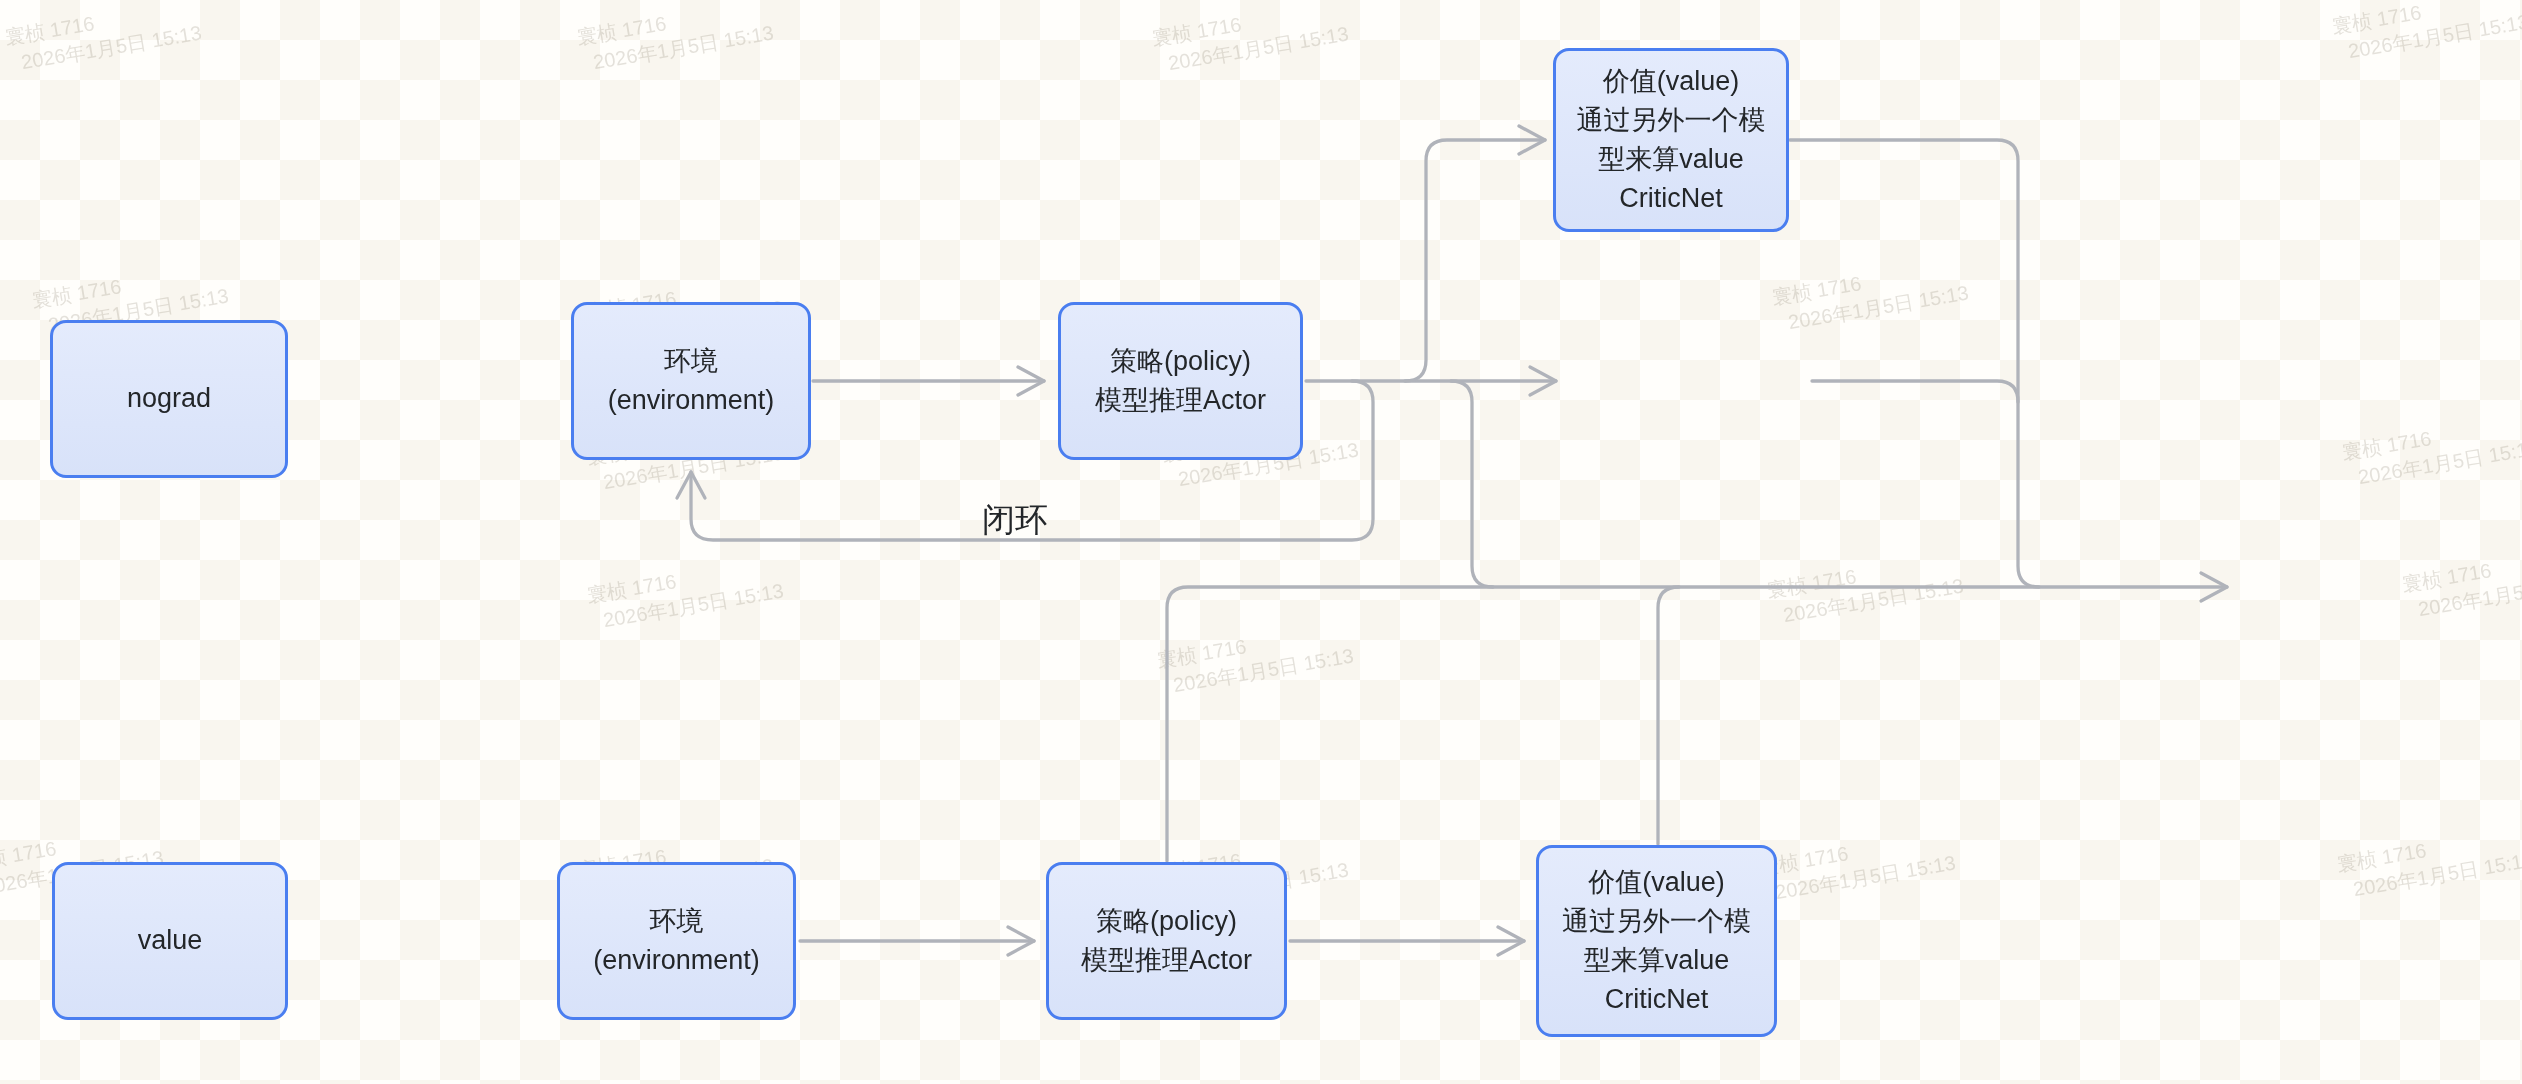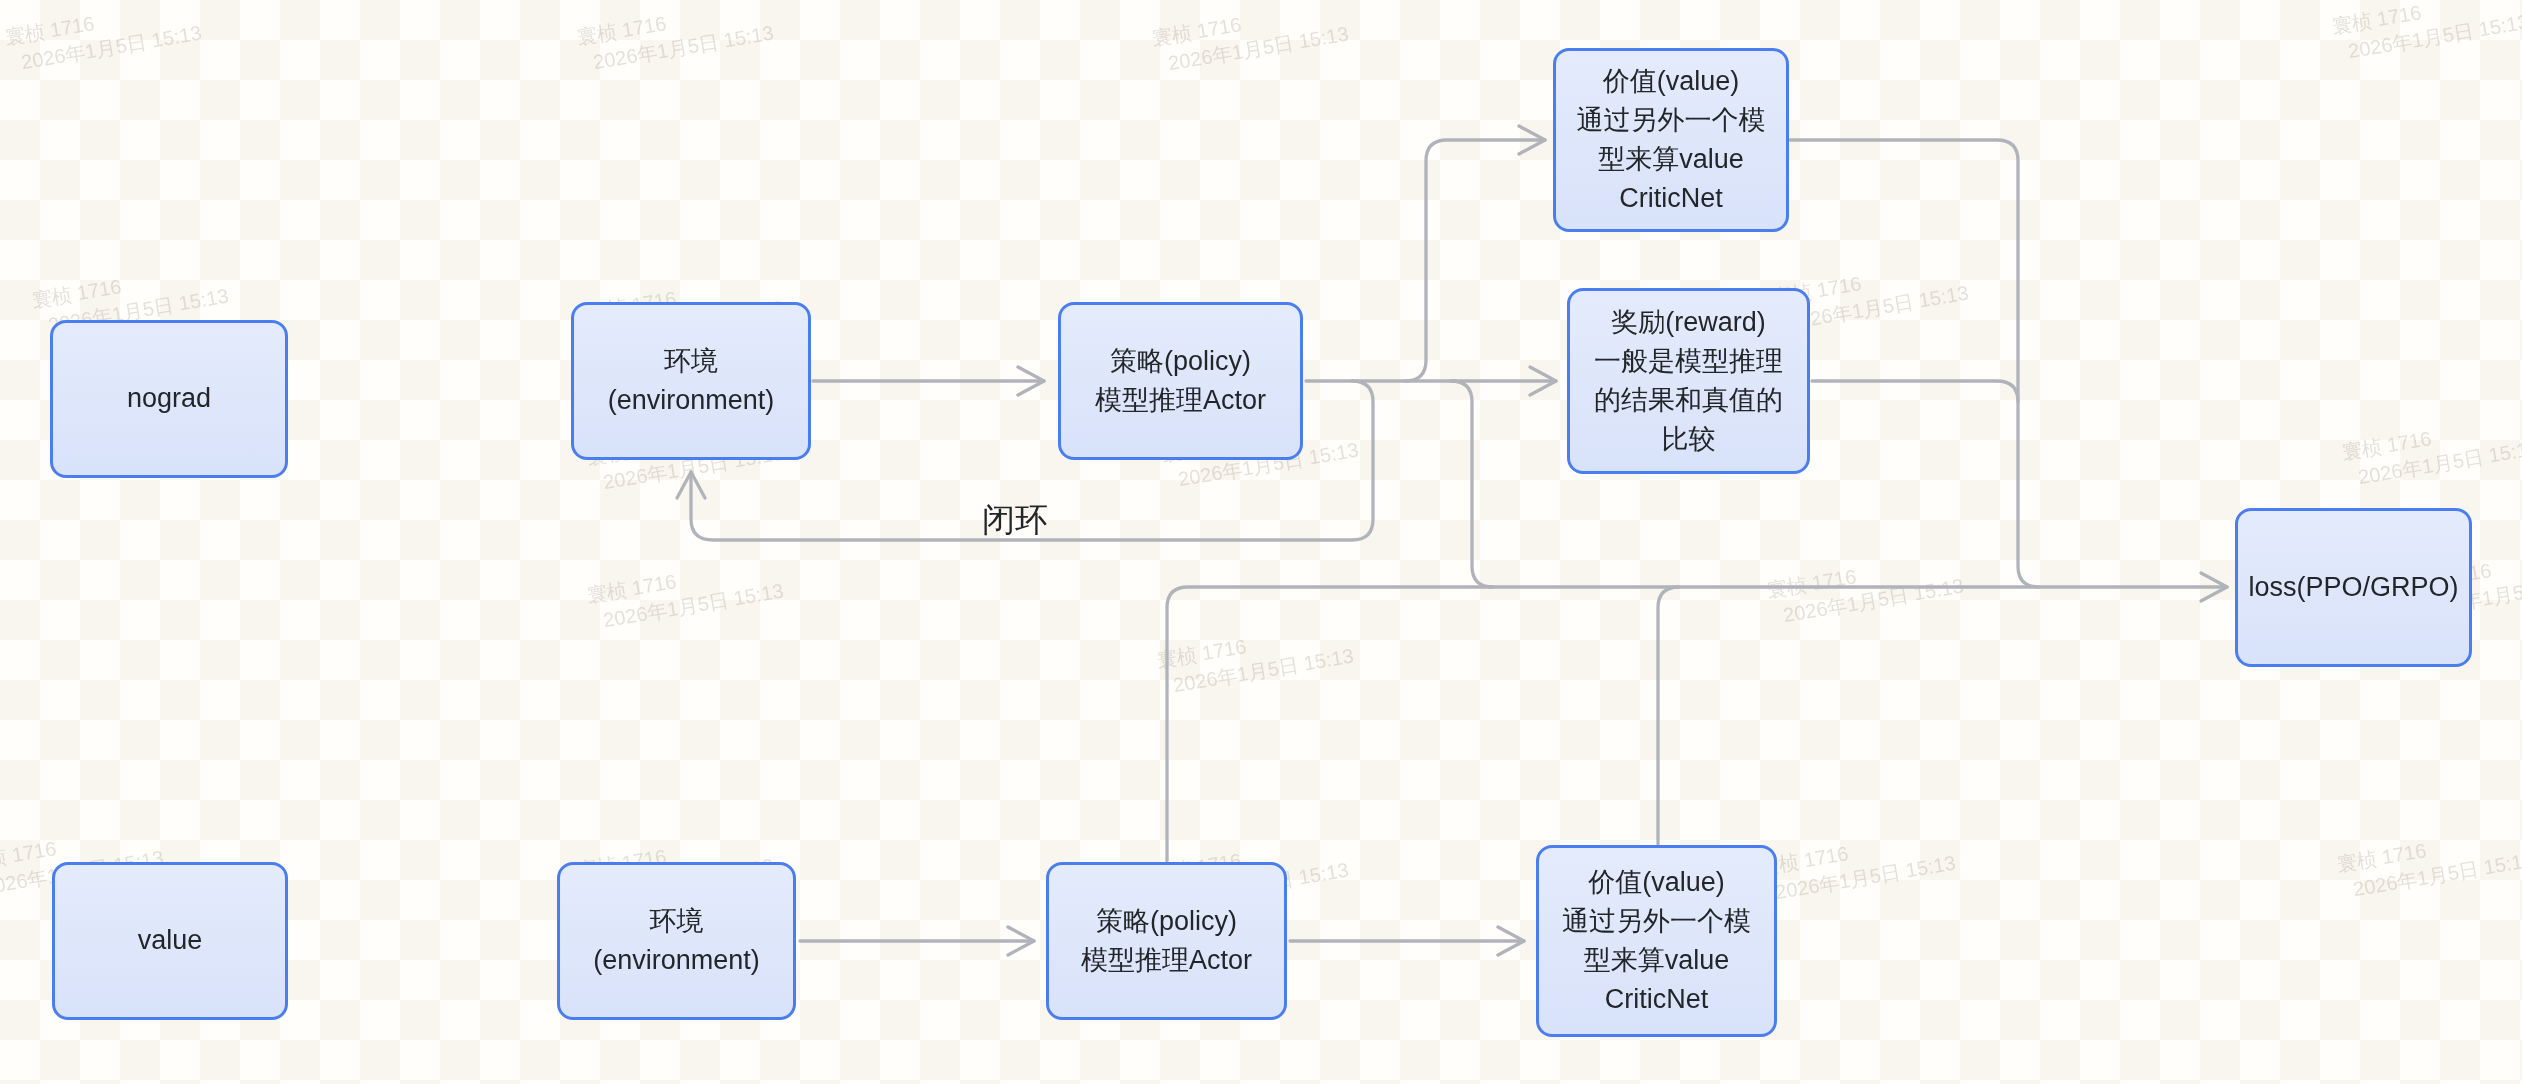--- a/index.html
+++ b/index.html
@@ -188,30 +188,21 @@
 模型推理Actor</span>
   </div>
 
   <div class="node" style="left:1553px;top:48px;width:236px;height:184px;">
     <span class="node-label">价值(value)
 通过另外一个模
 型来算value
 CriticNet</span>
   </div>
 
-  <div class="node" style="left:1567px;top:288px;width:243px;height:186px;">
-    <span class="node-label">奖励(reward)
-一般是模型推理
-的结果和真值的
-比较</span>
-  </div>
-
-  <div class="node" style="left:2235px;top:508px;width:237px;height:159px;">
-    <span class="node-label">loss(PPO/GRPO)</span>
-  </div>
+
 
   <div class="node" style="left:52px;top:862px;width:236px;height:158px;">
     <span class="node-label">value</span>
   </div>
 
   <div class="node" style="left:557px;top:862px;width:239px;height:158px;">
     <span class="node-label">环境
 (environment)</span>
   </div>
 

